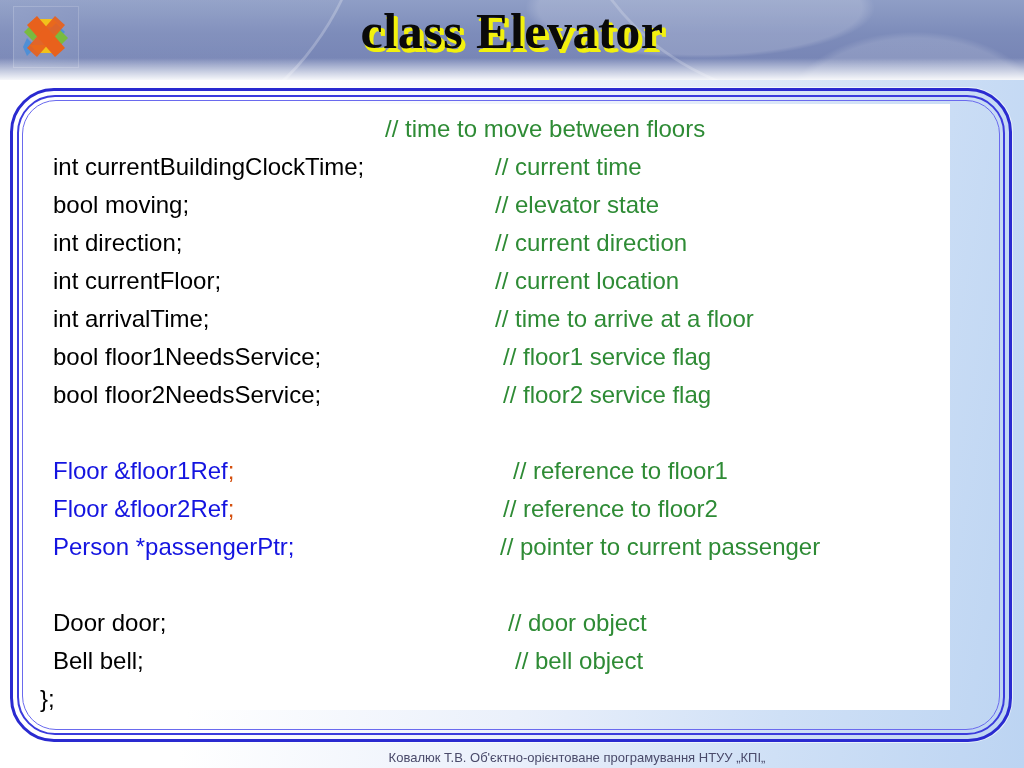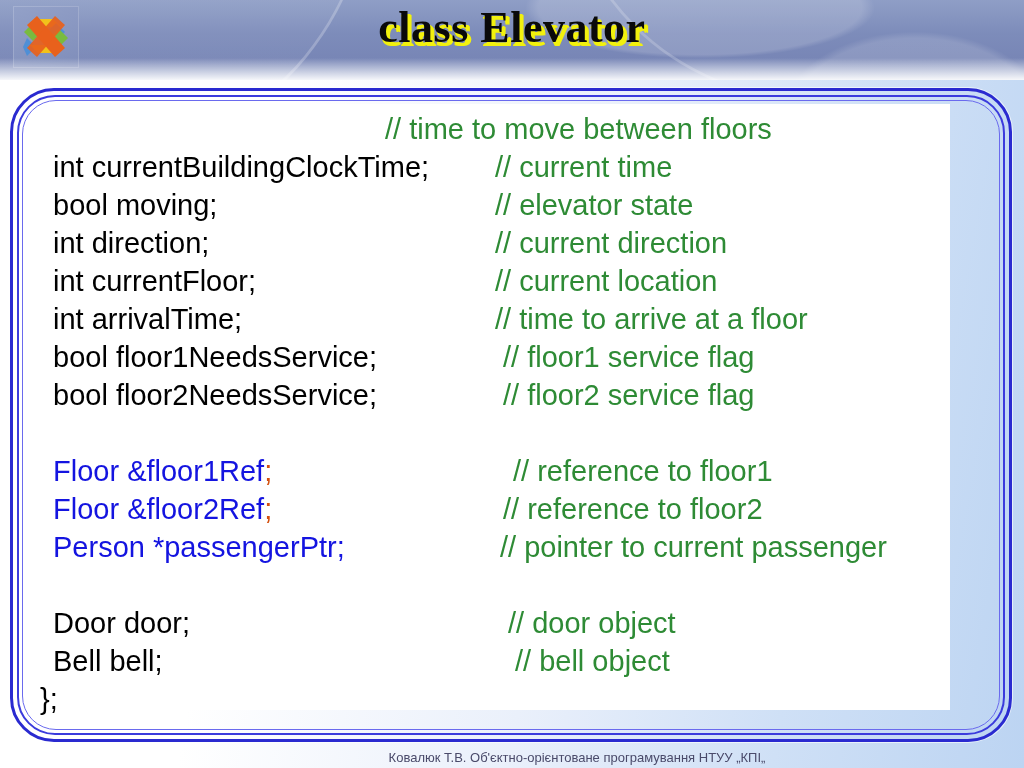--- a/index.html
+++ b/index.html
@@ -42,21 +42,21 @@
     background:linear-gradient(160deg,#93a1c8,#7f8dba);
     box-shadow:0 0 0 1px rgba(255,255,255,.18) inset;
   }
   #logo-tile svg{display:block;}
 
   
   #slide-title{
     position:absolute;left:0;top:2px;width:1024px;
     text-align:center;
     font-family:"Liberation Serif",serif;
-    font-size:44px;font-weight:700;letter-spacing:.5px;
+    font-size:50px;font-weight:700;letter-spacing:.5px;
     color:#0a0a0a;
     text-shadow: 3px 3px 0 #f2f10e, 4px 4px 0 #f2f10e, 2px 4px 0 #f2f10e;
     white-space:nowrap;
   }
 
   
   #page-bg{
     position:absolute;left:0;top:80px;width:1024px;height:688px;
     background:linear-gradient(100deg,#ffffff 0%,#ffffff 26%,#eaf0fb 55%,#cfe0f6 78%,#bcd4f2 100%);
   }
@@ -84,21 +84,21 @@
 
   
   #content-sheet{
     position:absolute;left:45px;top:104px;width:905px;height:606px;
     background:#ffffff;
   }
 
   
   #code{
     position:absolute;left:45px;top:104px;width:905px;height:606px;
-    font-size:29px;
+    font-size:24px;
     line-height:38px;
     color:#000000;
     white-space:pre;
   }
   .ln{position:absolute;left:0;width:905px;height:38px;}
   .decl{position:absolute;left:8px;top:0;}
   .cmt{position:absolute;top:0;color:#2e8b35;}
   .brace{position:absolute;left:-5px;top:0;}
   .blue{color:#1414e0;}
   .semi-orange{color:#d4500f;}

